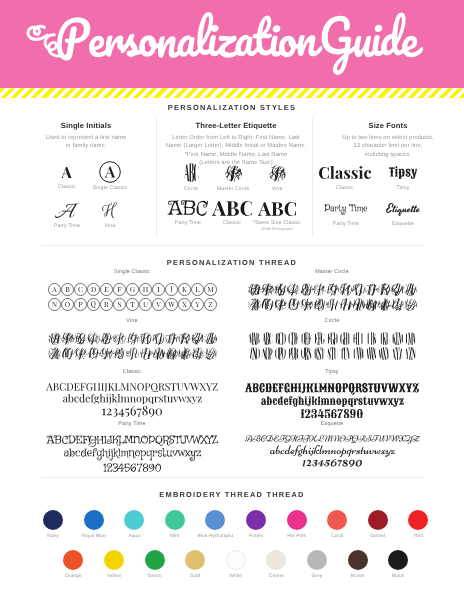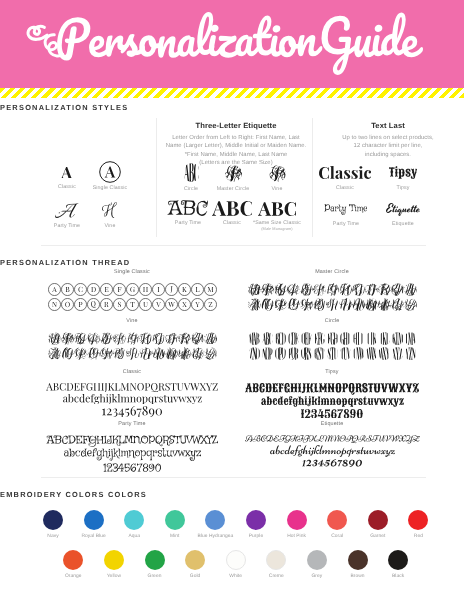--- a/index.html
+++ b/index.html
@@ -7,21 +7,21 @@
   html,body{width:464px;height:608px}
   body{background:#fff;font-family:"Liberation Sans",sans-serif;color:#4a4a4a;overflow:hidden;
        -webkit-font-smoothing:antialiased;text-rendering:geometricPrecision}
   .page{position:relative;width:464px;height:608px;background:#fff;overflow:hidden}
   svg{display:block}
 
   .hero{position:absolute;left:0;top:0;width:464px;height:88px;background:#f16dab;overflow:hidden}
   .stripes{position:absolute;left:0;top:88px;width:464px;height:10px;
     background:repeating-linear-gradient(135deg,#fff200 0 3.6px,#fff 3.6px 7.2px)}
 
-  .sec-title{position:absolute;width:464px;text-align:left;font-size:7.4px;font-weight:bold;
+  .sec-title{position:absolute;width:464px;text-align:center;font-size:7.4px;font-weight:bold;
     letter-spacing:1.25px;color:#363636}
   .rule{position:absolute;height:1px;background:#ededed}
   .vrule{position:absolute;width:1px;background:#ececec}
 
   .col{position:absolute;text-align:center}
   .col h3{font-size:7.6px;font-weight:bold;color:#2e2e2e;letter-spacing:.1px}
   .col p{font-size:5.9px;line-height:8.4px;color:#9a9a9a;margin-top:4px;letter-spacing:.05px}
   .sample{text-align:center;display:flex;flex-direction:column;align-items:center}
   .sample.abs{position:absolute;justify-content:flex-end}
   .sample .art{display:flex;align-items:flex-end;justify-content:center}
@@ -72,20 +72,24 @@
           <g transform="translate(10,4) scale(0.58)">
             <path d="M14,-12 C2,-2 -22,-4 -34,-16 C-48,-30 -44,-52 -28,-56 C-14,-60 -6,-46 -16,-36 C-28,-24 -50,-30 -56,-48 C-63,-69 -44,-88 -20,-86" fill="none" stroke="#fff" stroke-width="11" stroke-linecap="round"></path>
           </g>
         </g>
       </svg>
     </div>
 <div class="stripes"></div>
 <div class="sec-title" style="top:103px">PERSONALIZATION STYLES</div>
 <div class="vrule" style="left:156px;top:118px;height:119px"></div>
 <div class="vrule" style="left:312px;top:118px;height:119px"></div>
+<div class="col" style="left:22px;top:121px;width:128px">
+<h3>Single Initials</h3>
+<p><span>Used to represent a first name</span><br><span>or family name.</span></p>
+</div>
 <div class="sample abs" style="left:37.0px;top:166px;width:60px">
       <div class="art" style="height:12px;margin-bottom:6px">
         <svg width="11.16" height="11.50" viewBox="-1.5 -71.0 68.9 71.0">
           <g fill="#1b1b1b">
             <path d="M368 710L611 84L642 35L674 20L674 0L370 0L370 20L435 38L438 74L258 569L276 595L98 109L110 44L185 20L185 0L-15 0L-15 20L28 47L57 92L299 710L368 710ZM438 288L438 268L140 268L150 288Z" transform="translate(0.0,0) scale(0.1000,-0.1000)"></path>
           </g>
         </svg>
       </div>
       <div class="lbl">Classic</div>
     </div>
@@ -240,21 +244,21 @@
             <path d="M368 710L611 84L642 35L674 20L674 0L370 0L370 20L435 38L438 74L258 569L276 595L98 109L110 44L185 20L185 0L-15 0L-15 20L28 47L57 92L299 710L368 710ZM438 288L438 268L140 268L150 288Z" transform="translate(0.0,0) scale(0.1000,-0.1000)"></path>
             <path d="M34 708L418 702L528 663L583 593L580 503L552 456L504 415L390 372L498 354L572 319L618 273L642 194L638 154L609 88L514 22L420 2L34 0L34 20L98 41L109 106L106 643L91 675L34 688ZM330 688L279 671L269 633L268 106L278 42L337 23L381 28L443 68L461 103L476 198L458 285L406 340L363 354L225 359L225 376L364 386L398 415L418 458L428 539L417 621L386 671L330 688Z" transform="translate(66.7,0) scale(0.1000,-0.1000)"></path>
             <path d="M397 722L505 702L603 649L626 708L649 708L645 466L622 466L587 602L510 674L420 696L328 668L266 590L226 438L226 265L254 147L286 84L332 38L390 13L468 16L531 44L571 80L601 134L622 252L645 252L649 0L626 0L605 59L502 6L437 -12L328 -9L266 5L161 62L120 103L62 211L48 276L48 420L88 544L122 596L213 675L330 717L397 722Z" transform="translate(133.9,0) scale(0.1000,-0.1000)"></path>
           </g>
         </svg>
       </div>
       <div class="lbl">*Same Size Classic</div>
       <div class="sub">(Male Monogram)</div>
     </div>
 <div class="col" style="left:318px;top:121px;width:140px">
-<h3>Text Last</h3>
+<h3>Size Fonts</h3>
 <p><span>Up to two lines on select products,</span><br><span>12 character limit per line,</span><br><span>including spaces.</span></p>
 </div>
 <div class="sample abs" style="left:310.0px;top:165px;width:70px">
       <div class="art" style="height:14px;margin-bottom:6px">
         <svg width="52.19" height="13.00" viewBox="4.3 -78.3 319.9 79.7">
           <g fill="#1b1b1b">
             <path d="M397 722L505 702L603 649L626 708L649 708L645 466L622 466L587 602L510 674L420 696L328 668L266 590L226 438L226 265L254 147L286 84L332 38L390 13L468 16L531 44L571 80L601 134L622 252L645 252L649 0L626 0L605 59L502 6L437 -12L328 -9L266 5L161 62L120 103L62 211L48 276L48 420L88 544L122 596L213 675L330 717L397 722Z" transform="translate(0.0,0) scale(0.1000,-0.1000)"></path>
             <path d="M228 783L229 68L242 36L292 21L292 0L20 0L20 21L69 36L84 93L82 690L70 729L20 751L20 772L228 783Z" transform="translate(70.5,0) scale(0.1000,-0.1000)"></path>
             <path d="M162 -7L109 1L54 38L30 96L38 168L99 232L250 289L292 317L297 454L277 491L254 506L208 511L157 495L148 487L200 443L204 389L184 356L128 336L88 346L63 375L61 447L110 497L177 522L293 530L369 514L422 470L438 430L447 48L467 30L503 47L513 30L446 -3L360 -2L320 21L303 74L245 15L162 -7ZM233 57L270 67L301 98L301 303L207 224L175 171L178 91L201 65L233 57Z" transform="translate(101.6,0) scale(0.1000,-0.1000)"></path>
             <path d="M222 531L273 527L361 493L383 530L404 530L400 354L379 354L349 449L300 499L251 509L216 502L191 480L182 445L190 408L214 377L397 222L423 160L422 105L380 35L301 -6L199 -11L89 28L67 -7L46 -7L50 193L71 193L105 72L157 19L229 12L272 50L263 132L96 285L52 368L61 447L92 488L137 516L222 531Z" transform="translate(153.4,0) scale(0.1000,-0.1000)"></path>
@@ -1718,21 +1722,21 @@
               <path d="M186 657L112 556L72 562L157 825L492 788L662 820L689 771L520 565L412 371L334 161L296 0L149 0L186 127L348 481L490 654L384 643L186 657Z" transform="translate(226.3,0) scale(0.0488,-0.0488)"></path>
               <path d="M729 695L708 628L644 561L538 496L656 405L726 309L746 172L688 75L546 -1L390 -26L188 6L72 80L38 187L63 267L137 344L261 420L183 489L136 562L124 677L183 771L248 814L397 863L554 861L684 794L729 695ZM581 176L555 238L478 304L350 373L245 317L182 258L161 198L178 137L227 92L366 59L438 62L518 90L553 114L581 176ZM404 572L449 547L592 641L610 684L590 744L532 782L459 795L385 783L325 747L303 686L314 649L404 572Z" transform="translate(258.6,0) scale(0.0488,-0.0488)"></path>
               <path d="M512 866L693 830L756 784L801 724L837 576L812 412L738 257L628 126L490 17L337 -66L169 -122L142 -56L289 16L409 97L500 188L589 332L516 265L433 225L341 212L210 243L114 334L88 397L93 564L132 652L236 772L391 850L512 866ZM644 566L629 683L583 762L506 789L418 765L342 698L290 606L259 458L274 374L320 317L357 302L456 306L562 380L608 438L644 566Z" transform="translate(299.0,0) scale(0.0488,-0.0488)"></path>
               <path d="M773 812L858 731L907 624L918 491L904 390L824 206L709 79L564 2L391 -23L304 -12L227 23L162 80L113 155L85 240L92 435L164 610L283 748L428 836L578 866L651 860L773 812ZM357 80L429 55L529 85L644 221L689 342L709 487L698 639L648 750L607 778L556 788L499 774L442 733L337 572L305 465L294 224L316 137L357 80Z" transform="translate(342.1,0) scale(0.0488,-0.0488)"></path>
             </g>
           </svg>
         </div>
       </div>
     </div>
 <div class="rule" style="left:41px;top:477px;width:385px"></div>
-<div class="sec-title" style="top:490px">EMBROIDERY COLORS COLORS</div>
+<div class="sec-title" style="top:490px">EMBROIDERY THREAD THREAD</div>
 <div class="swatch" style="left:30.0px;top:510px">
       <div class="dot" style="background:#1f2a5e"></div>
       <div class="cname">Navy</div>
     </div>
 <div class="swatch" style="left:70.6px;top:510px">
       <div class="dot" style="background:#1c6fc4"></div>
       <div class="cname">Royal Blue</div>
     </div>
 <div class="swatch" style="left:111.2px;top:510px">
       <div class="dot" style="background:#4fcbd4"></div>

